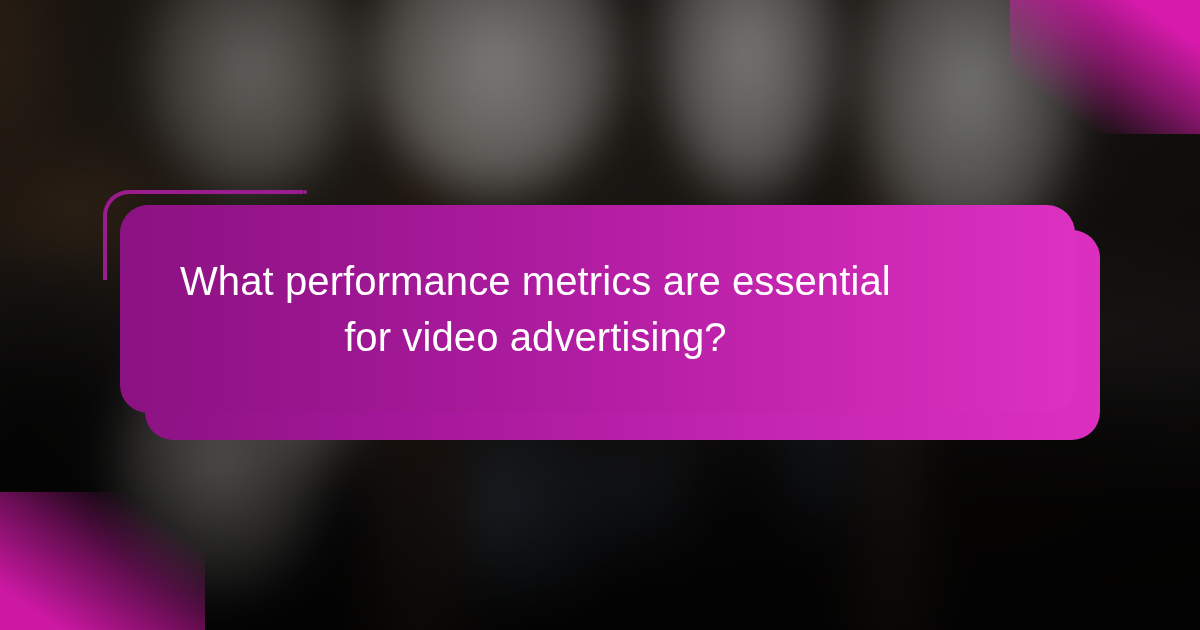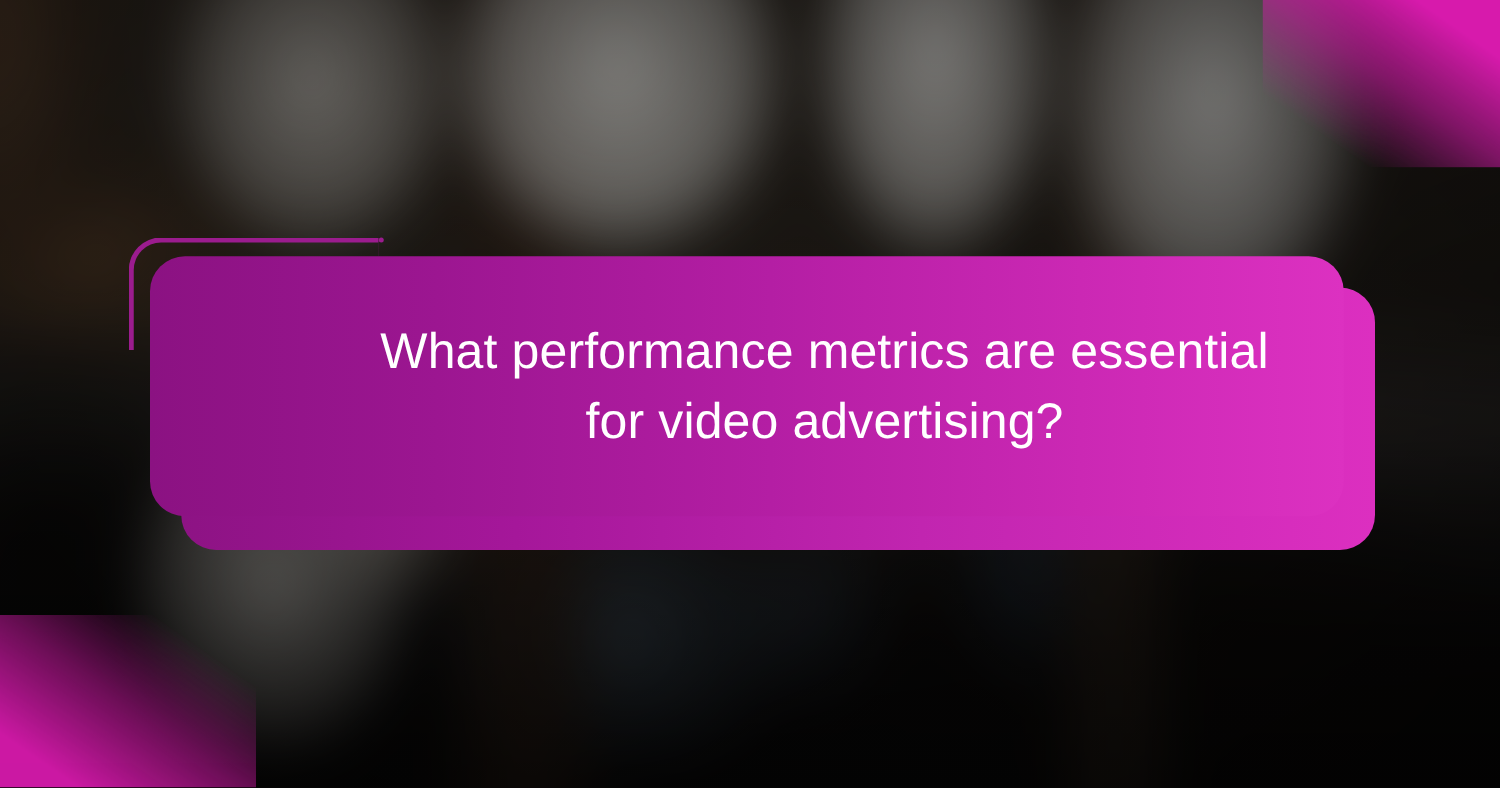--- a/index.html
+++ b/index.html
@@ -129,21 +129,21 @@
   .card-front {
     position: absolute;
     left: 120px;
     top: 205px;
     width: 955px;
     height: 208px;
     border-radius: 28px;
     background: linear-gradient(90deg, #8b1282 0%, #9c1691 24%, #b41ea4 52%, #cb28b4 78%, #dc31c1 100%);
     display: flex;
     align-items: center;
-    justify-content: flex-end;
+    justify-content: flex-start;
   }
 
   .question {
     color: #ffffff;
     font-size: 40px;
     line-height: 56px;
     font-weight: 400;
     text-align: center;
     letter-spacing: 0.1px;
     padding: 0 60px;

